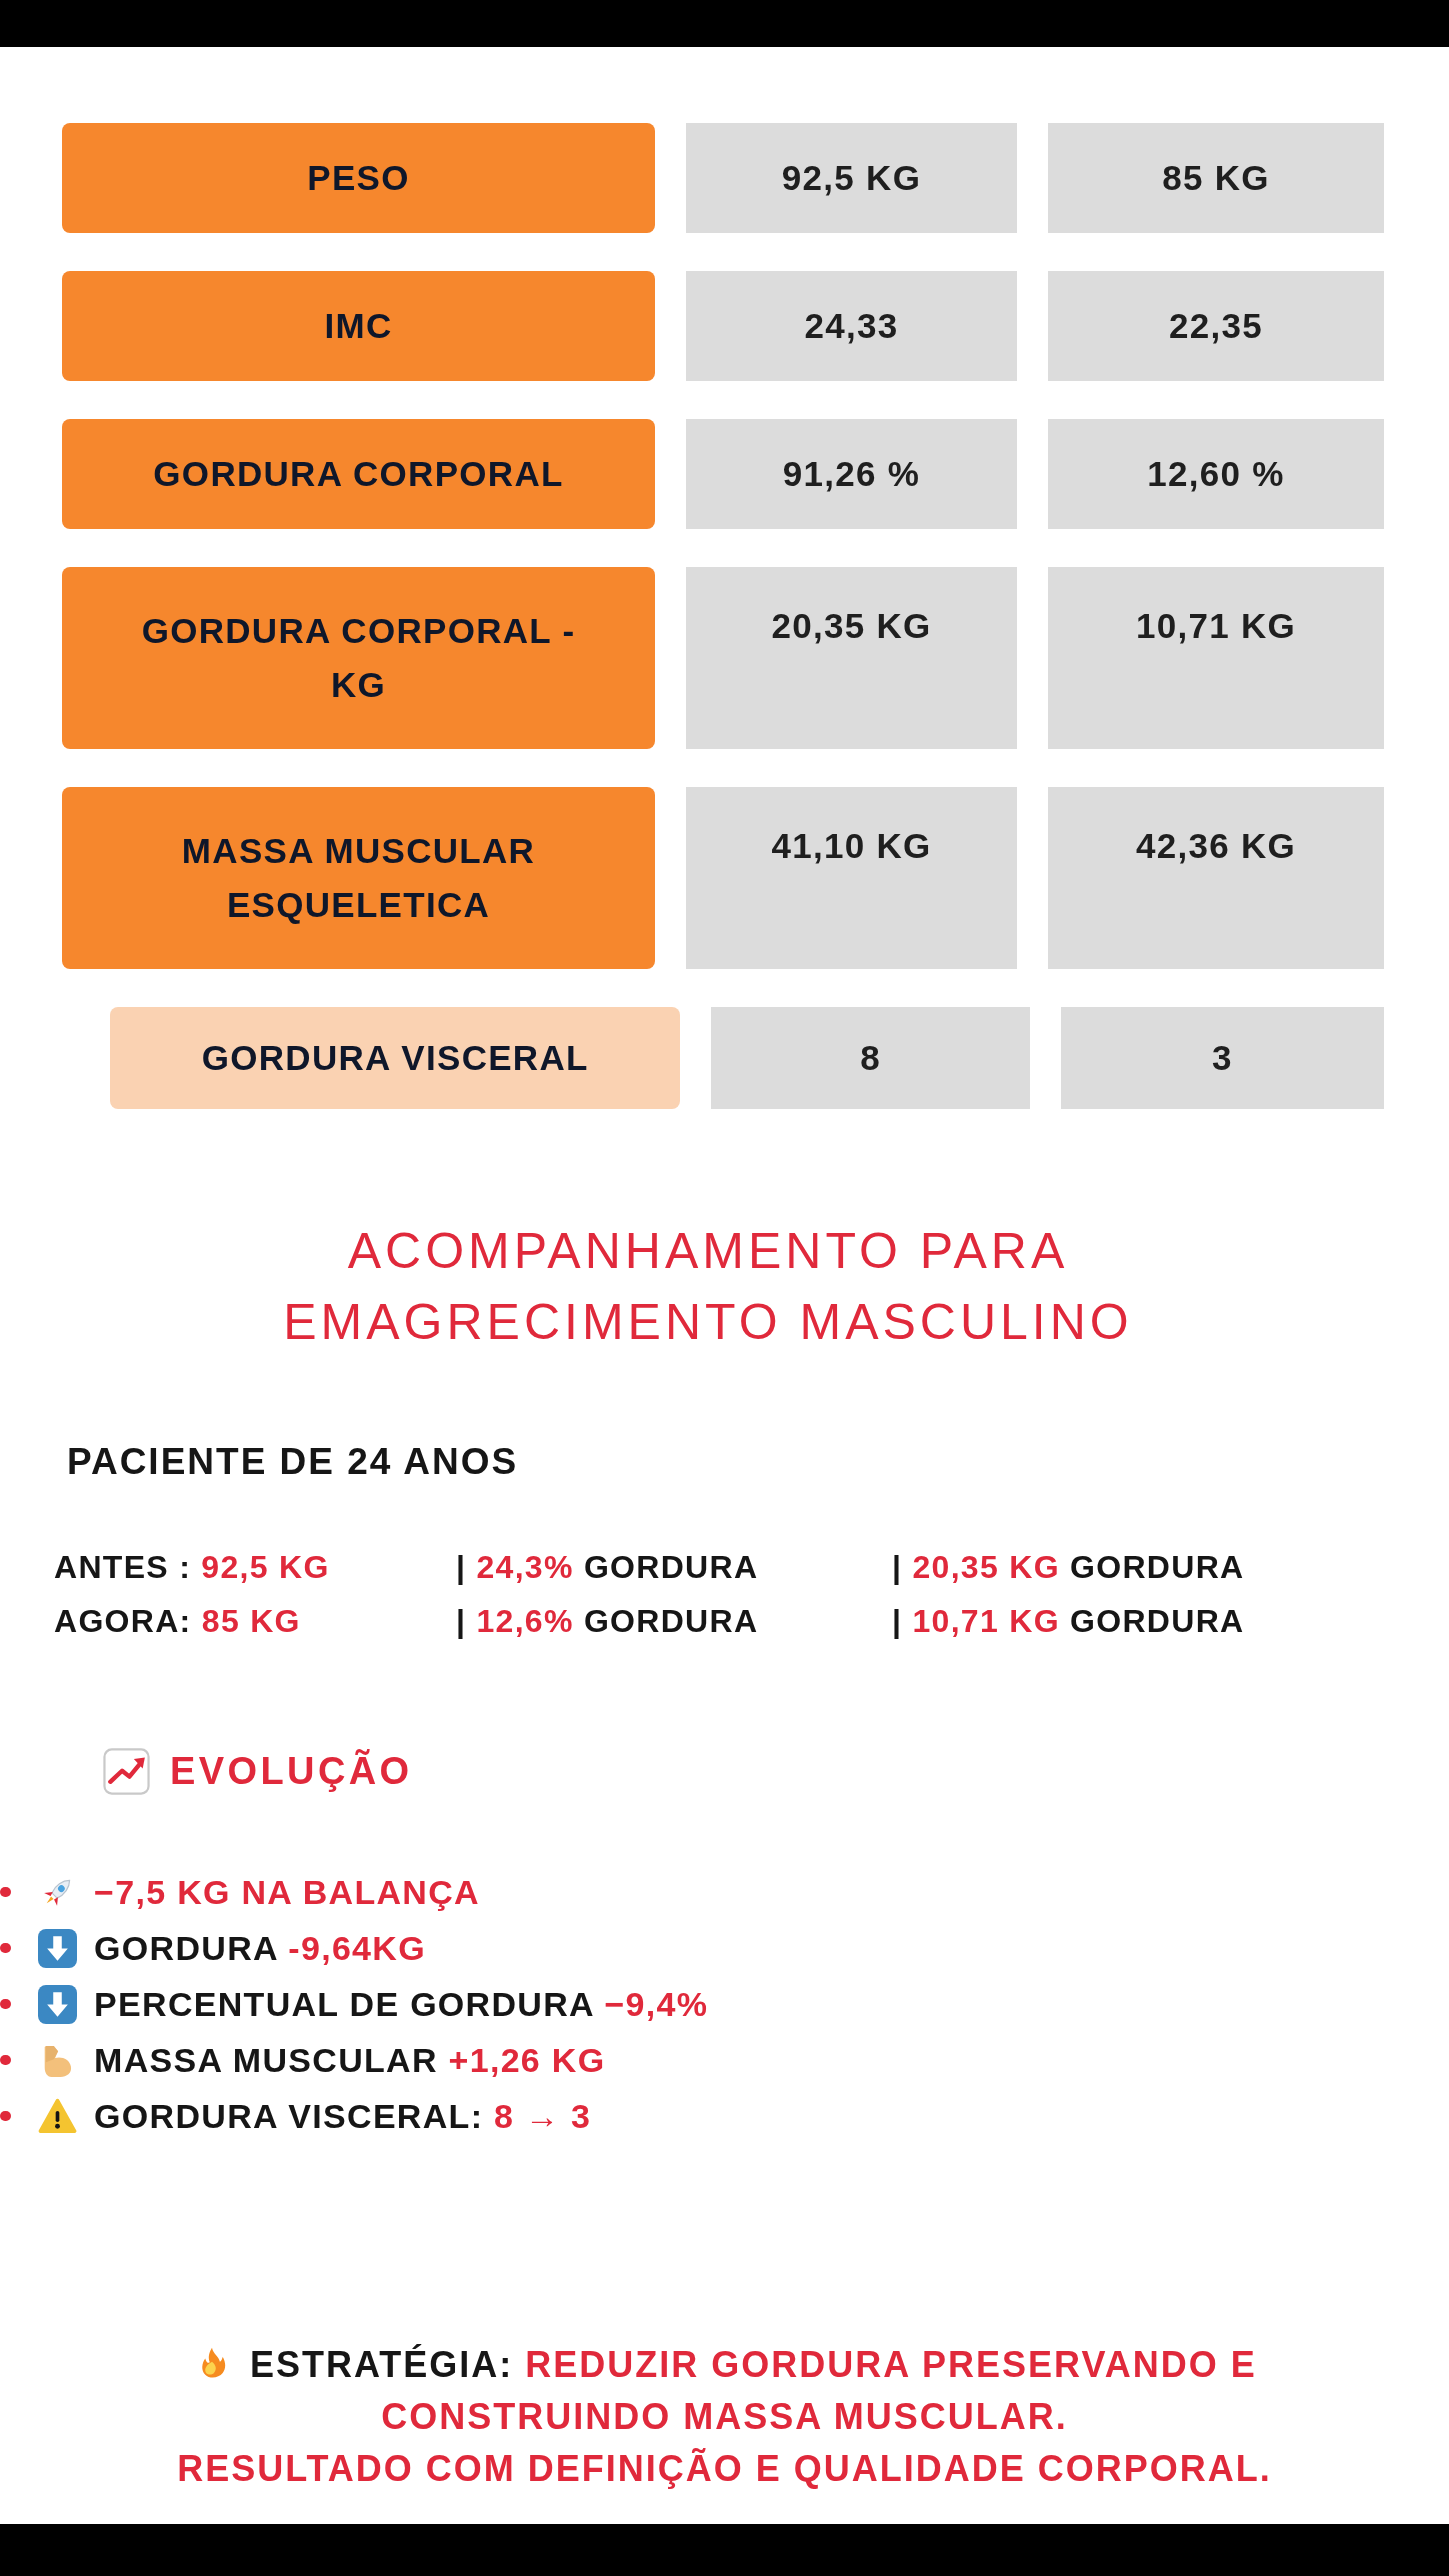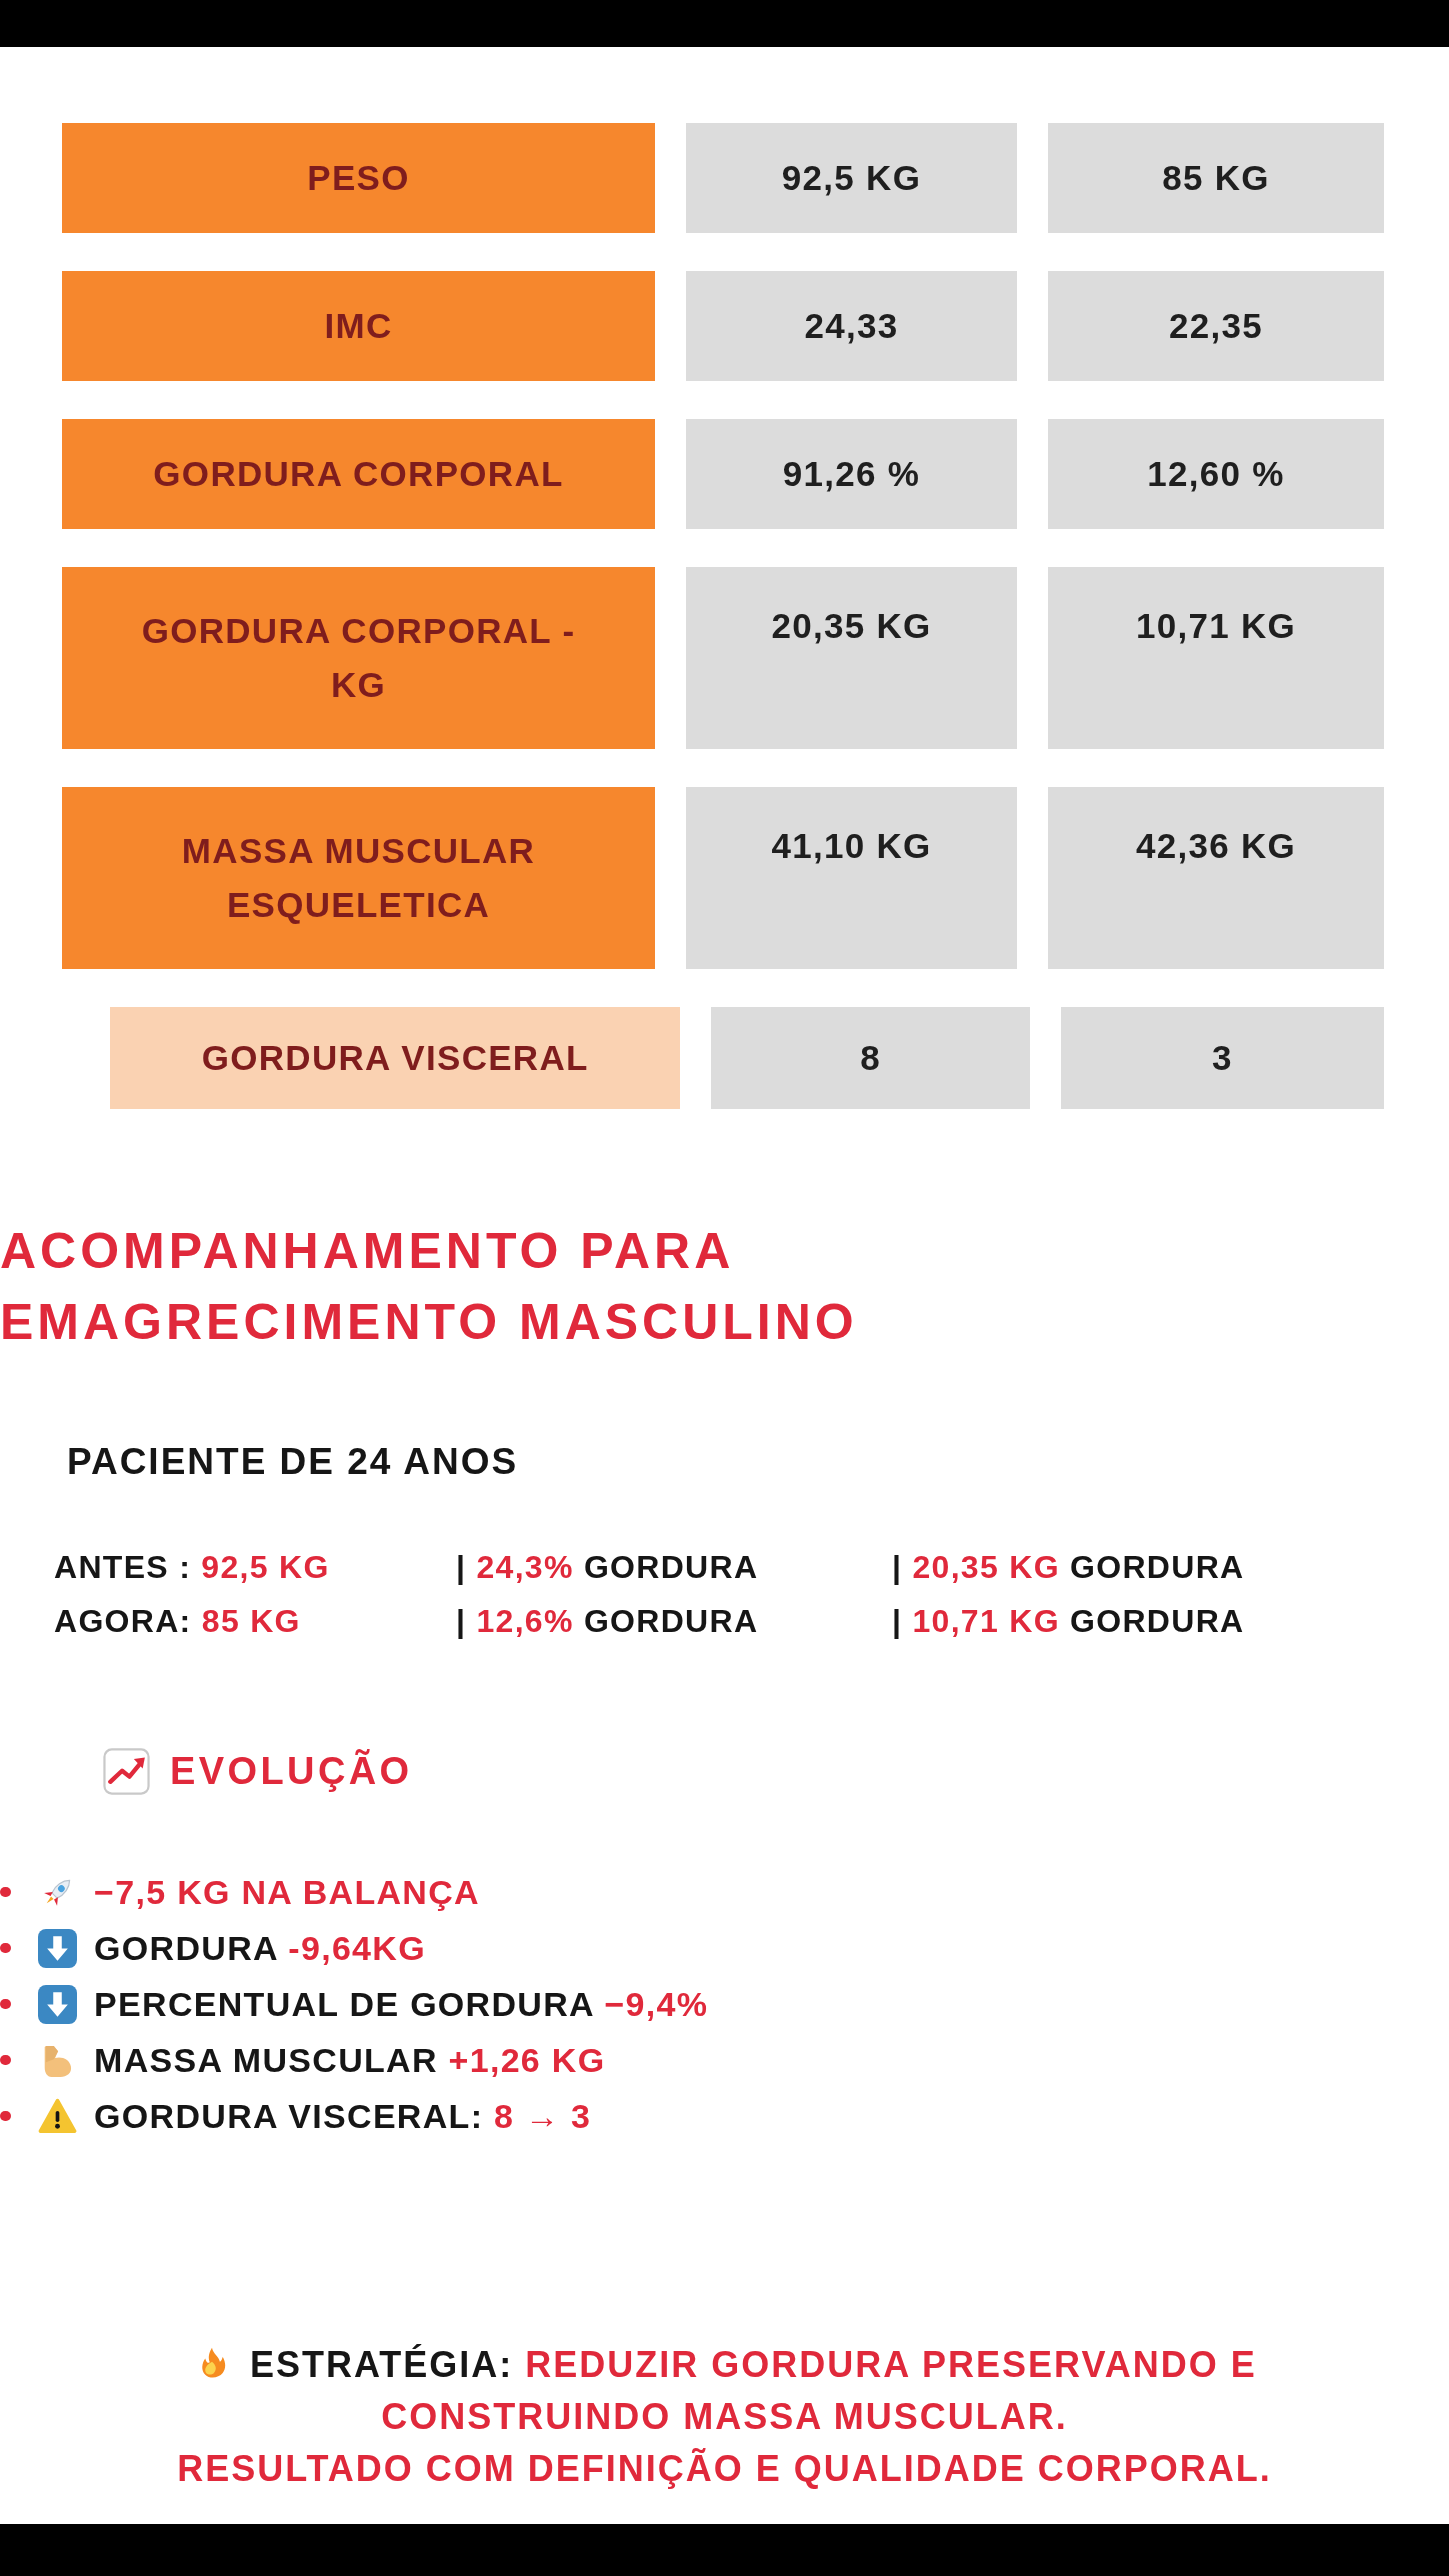--- a/index.html
+++ b/index.html
@@ -13,34 +13,34 @@
   .bar { position:absolute; left:0; width:1449px; background:#000; }
   .bar.top { top:0; height:47px; }
   .bar.bottom { top:2524px; height:52px; }
 
   
   .metrics { position:absolute; top:123px; left:62px; width:1322px;
              display:flex; flex-direction:column; gap:38px; }
   .m-row { display:flex; gap:31px; }
   .cell { display:flex; align-items:center; justify-content:center;
           text-align:center; font-weight:700; font-size:35px; letter-spacing:1.3px; }
-  .label-cell { width:593px; background:#F6872D; color:#7f1d1d; }
+  .label-cell { width:593px; background:#F6872D; color:#0f172a;border-radius:8px; }
   .label-cell.peach { background:#FAD2B2; }
   .label-cell .lbl { white-space:pre-line; line-height:1.55; }
   .value-cell { width:331px; background:#DCDCDC; color:#1f1f1f; }
   .value-cell.wide { width:336px; }
   .r-single { height:110px; }
   .r-tall   { height:182px; }
   .r-short  { height:102px;padding-left:48px; }
   .r-tall .value-cell { align-items:flex-start; padding-top:39px; }
 
   
   .red { color:#E0293B; }
   .page-title { position:absolute; top:1216px; left:0; width:1416px;
-                color:#E0293B; font-weight:700;
+                text-align:center; color:#E0293B; font-weight:400;
                 font-size:50px; line-height:71px; letter-spacing:4px; }
   .patient { position:absolute; top:1422px; left:67px;
              font-weight:700; font-size:37px; letter-spacing:2px;margin-top:19px; }
 
   .comparison { position:absolute; top:1540px; left:54px; width:1342px; }
   .cmp-row { display:grid; grid-template-columns:402px 436px auto;
              height:54px; align-items:center;
              font-weight:700; font-size:32px; letter-spacing:1.3px; white-space:nowrap; }
 
   .evo-head { position:absolute; top:1748px; left:103px;

